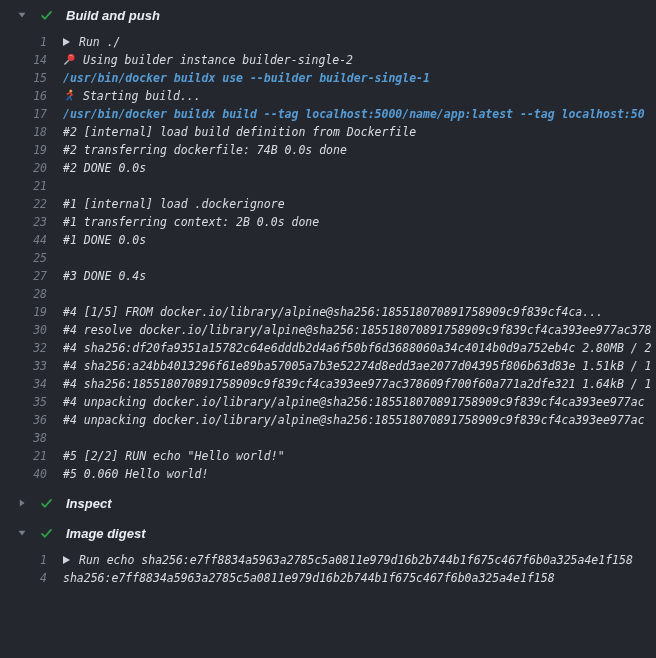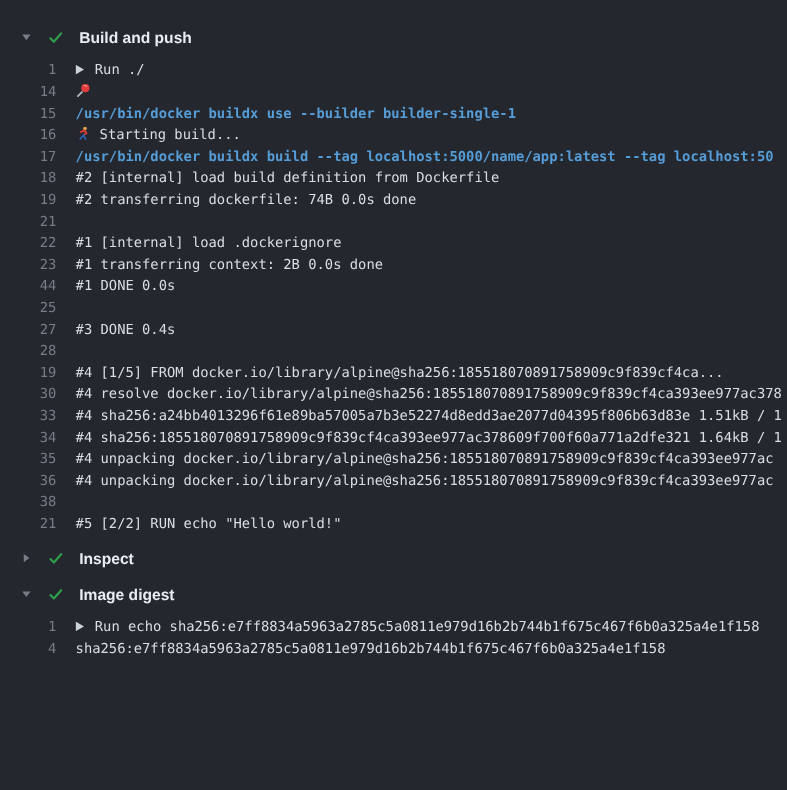--- a/index.html
+++ b/index.html
@@ -7,21 +7,21 @@
     --cmd:#569cd6; --success:#2ea04d; --title:#e9edf1; --runmark:#cdd3da;
   }
   *{box-sizing:border-box;}
   html,body{margin:0;padding:0;}
   body{
     width:656px;height:658px;overflow:hidden;
     background:var(--bg);color:var(--fg);
     font-family:"DejaVu Sans Mono","Liberation Mono",monospace;
     font-size:11.5px;
   }
-  .log-root{padding-top:16px;}
+  .log-root{padding-top:0;font-style:italic;}
   .section-header{
     display:flex;align-items:center;height:30px;padding-left:16px;
     font-family:"Liberation Sans","DejaVu Sans",sans-serif;
     font-weight:bold;font-size:13px;color:var(--title);cursor:pointer;
   }
   .chev{width:12px;margin-right:11px;display:flex;align-items:center;justify-content:center;flex:none;}
   .check{width:16px;margin-right:11px;display:flex;align-items:center;flex:none;}
   .section-lines{padding-top:3px;padding-bottom:5px;}
   .log-line{display:flex;height:18px;line-height:18px;white-space:pre;}
   .ln{flex:0 0 47px;text-align:right;color:var(--ln);}
@@ -53,21 +53,21 @@
         <div class="log-line">
     <span class="ln">1</span>
     <span class="lt"><span class="run-marker"></span><span>Run ./</span></span>
   </div>
         <div class="log-line">
     <span class="ln">14</span>
     <span class="lt"><span class="icon"><svg width="13" height="13" viewBox="0 0 16 16">
                 <circle cx="10" cy="5.5" r="4.2" fill="#e23c3c"></circle>
                 <path d="M7 9 L1.8 14.2" stroke="#b9bec4" stroke-width="1.7"></path>
                 <path d="M8.3 3 a3.2 3.2 0 0 1 3.4 1" stroke="#ff9d9d" stroke-width="1.1" fill="none"></path>
-              </svg></span></span>
+              </svg></span><span>Using builder instance builder-single-2</span></span>
   </div>
         <div class="log-line">
     <span class="ln">15</span>
     <span class="lt command"><span>/usr/bin/docker buildx use --builder builder-single-1</span></span>
   </div>
         <div class="log-line">
     <span class="ln">16</span>
     <span class="lt"><span class="icon"><svg width="13" height="13" viewBox="0 0 16 16">
                 <circle cx="9.6" cy="2.6" r="1.9" fill="#e0a04a"></circle>
                 <path d="M4.6 6.6 L9 4.6 L11.2 7.2 L8.2 9.2" stroke="#d23f31" stroke-width="2" fill="none" stroke-linejoin="round"></path>
@@ -80,20 +80,24 @@
   </div>
         <div class="log-line">
     <span class="ln">18</span>
     <span class="lt"><span>#2 [internal] load build definition from Dockerfile</span></span>
   </div>
         <div class="log-line">
     <span class="ln">19</span>
     <span class="lt"><span>#2 transferring dockerfile: 74B 0.0s done</span></span>
   </div>
         <div class="log-line">
+    <span class="ln">20</span>
+    <span class="lt"><span>#2 DONE 0.0s</span></span>
+  </div>
+        <div class="log-line">
     <span class="ln">21</span>
     <span class="lt"><span></span></span>
   </div>
         <div class="log-line">
     <span class="ln">22</span>
     <span class="lt"><span>#1 [internal] load .dockerignore</span></span>
   </div>
         <div class="log-line">
     <span class="ln">23</span>
     <span class="lt"><span>#1 transferring context: 2B 0.0s done</span></span>
@@ -116,20 +120,24 @@
   </div>
         <div class="log-line">
     <span class="ln">19</span>
     <span class="lt"><span>#4 [1/5] FROM docker.io/library/alpine@sha256:185518070891758909c9f839cf4ca...</span></span>
   </div>
         <div class="log-line">
     <span class="ln">30</span>
     <span class="lt"><span>#4 resolve docker.io/library/alpine@sha256:185518070891758909c9f839cf4ca393ee977ac378</span></span>
   </div>
         <div class="log-line">
+    <span class="ln">32</span>
+    <span class="lt"><span>#4 sha256:df20fa9351a15782c64e6dddb2d4a6f50bf6d3688060a34c4014b0d9a752eb4c 2.80MB / 2</span></span>
+  </div>
+        <div class="log-line">
     <span class="ln">33</span>
     <span class="lt"><span>#4 sha256:a24bb4013296f61e89ba57005a7b3e52274d8edd3ae2077d04395f806b63d83e 1.51kB / 1</span></span>
   </div>
         <div class="log-line">
     <span class="ln">34</span>
     <span class="lt"><span>#4 sha256:185518070891758909c9f839cf4ca393ee977ac378609f700f60a771a2dfe321 1.64kB / 1</span></span>
   </div>
         <div class="log-line">
     <span class="ln">35</span>
     <span class="lt"><span>#4 unpacking docker.io/library/alpine@sha256:185518070891758909c9f839cf4ca393ee977ac</span></span>
@@ -138,20 +146,24 @@
     <span class="ln">36</span>
     <span class="lt"><span>#4 unpacking docker.io/library/alpine@sha256:185518070891758909c9f839cf4ca393ee977ac</span></span>
   </div>
         <div class="log-line">
     <span class="ln">38</span>
     <span class="lt"><span></span></span>
   </div>
         <div class="log-line">
     <span class="ln">21</span>
     <span class="lt"><span>#5 [2/2] RUN echo "Hello world!"</span></span>
+  </div>
+        <div class="log-line">
+    <span class="ln">40</span>
+    <span class="lt"><span>#5 0.060 Hello world!</span></span>
   </div>
       </div>
   </section>
     <section class="log-section">
     <div class="section-header">
       <span class="chev">
           <svg width="10" height="10" viewBox="0 0 16 16">
             <path d="M4.5 2.5 L12 8 L4.5 13.5 Z" fill="var(--chev)"></path>
           </svg>
         </span>

